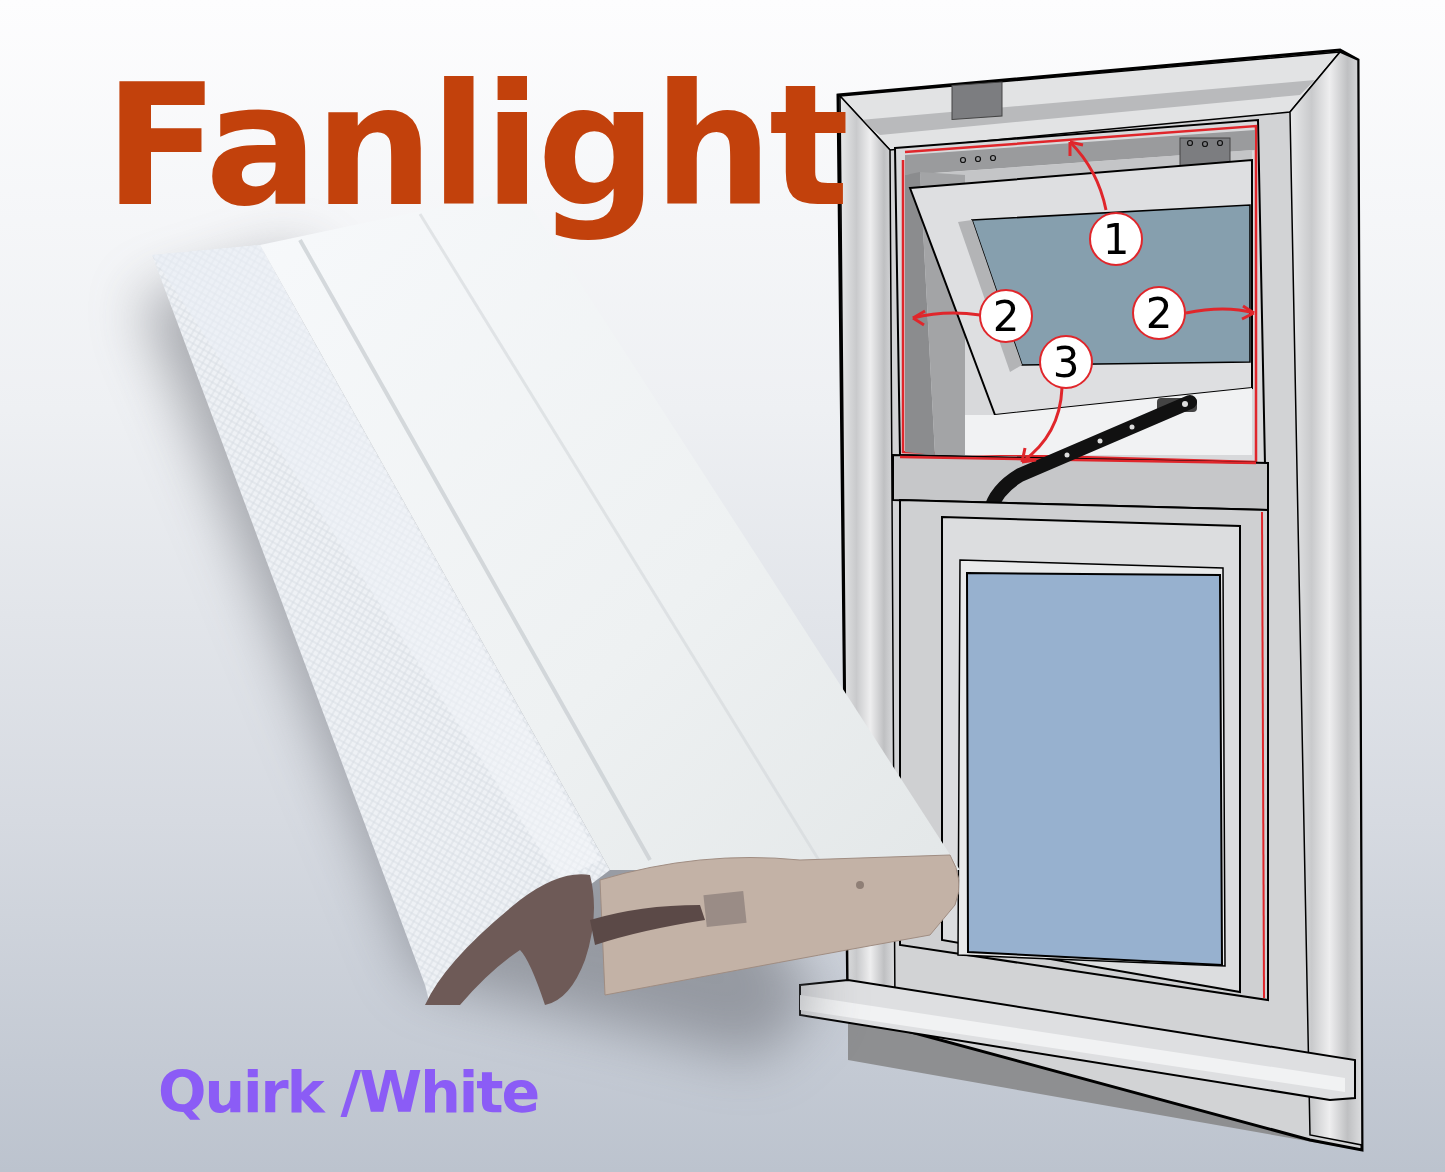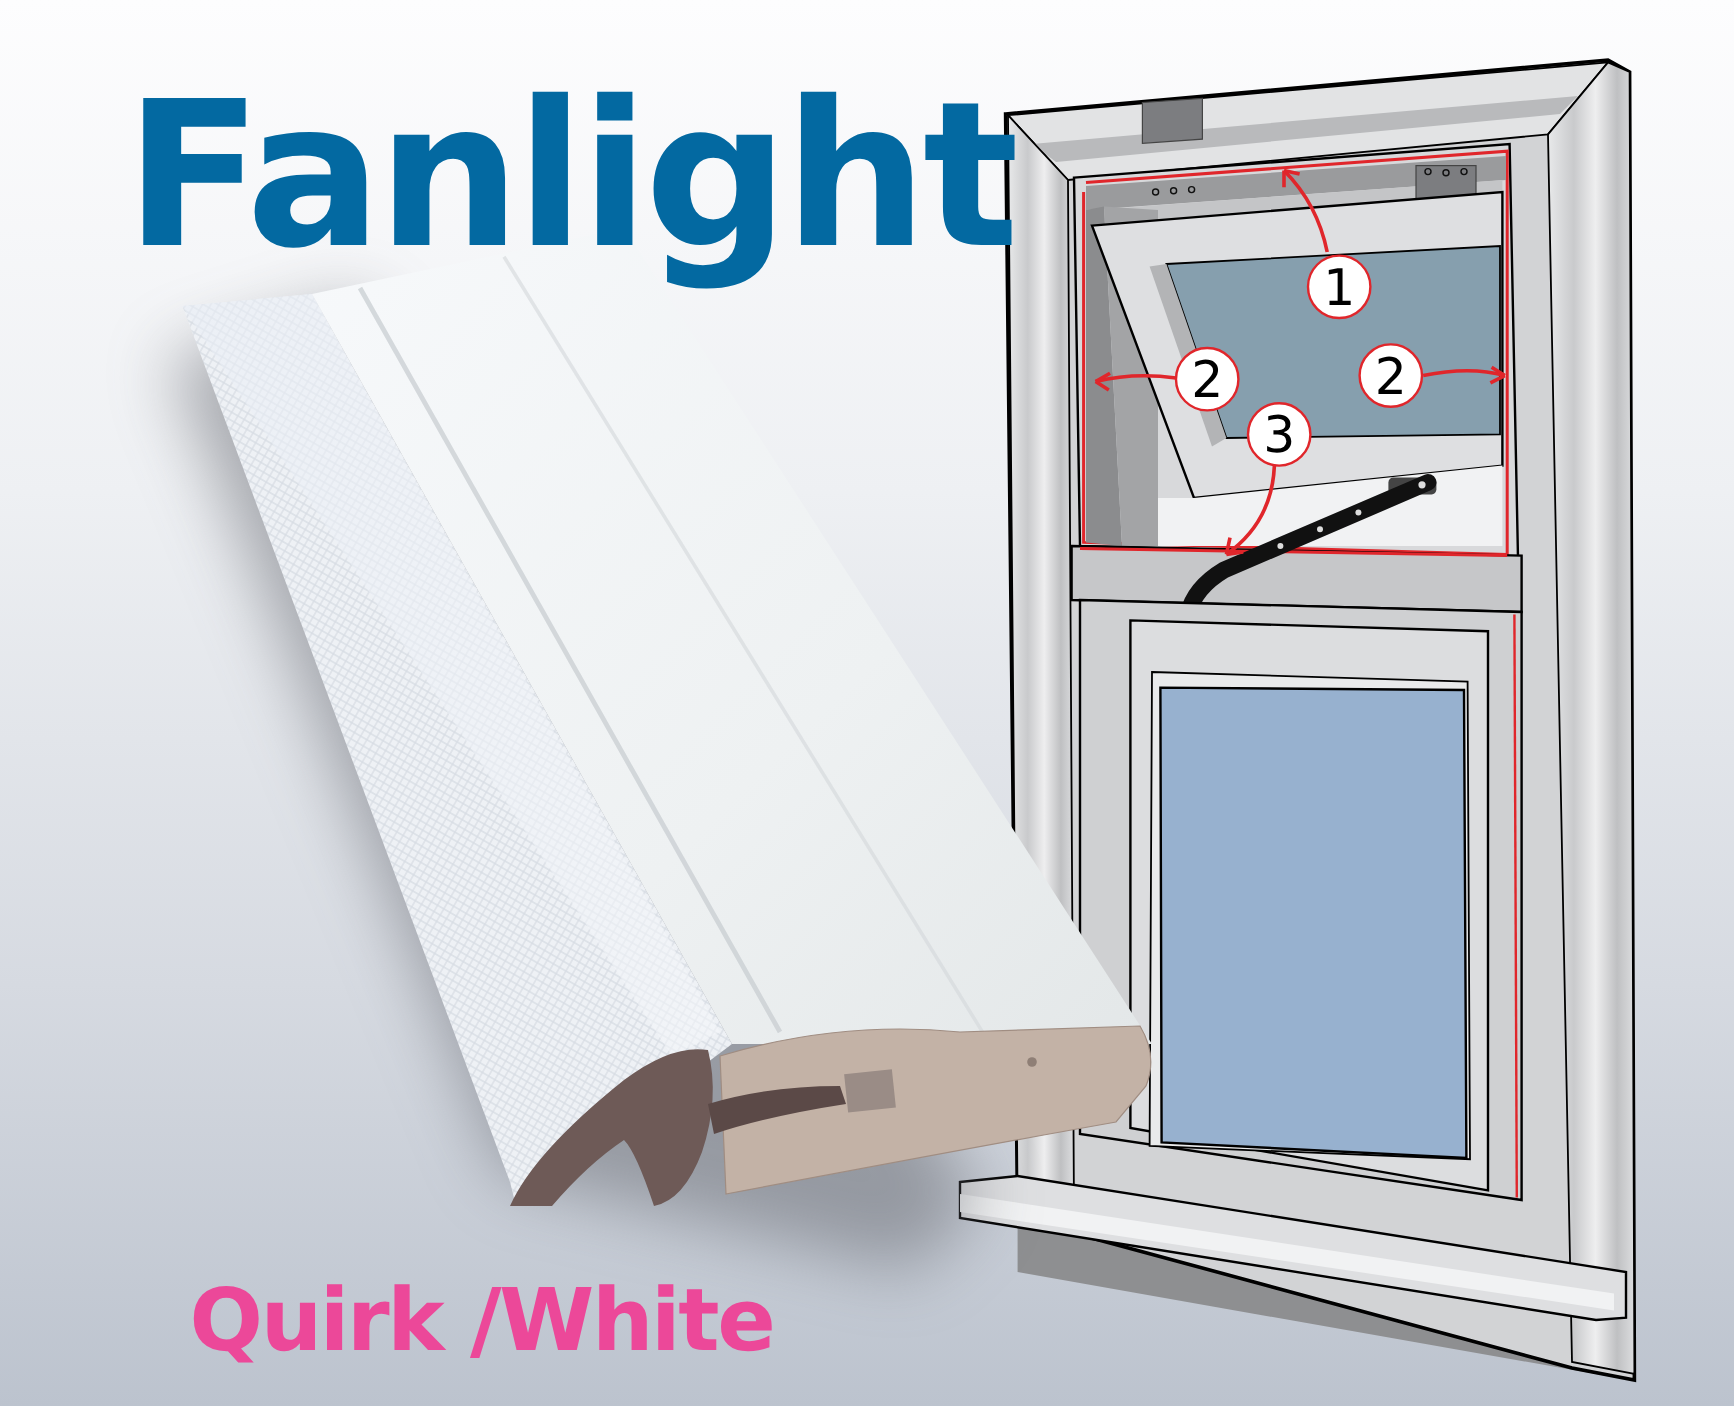--- a/index.html
+++ b/index.html
@@ -3,27 +3,27 @@
 <meta charset="utf-8">
 <style>
   html, body { margin: 0; padding: 0; }
   body {
     width: 1445px; height: 1172px; overflow: hidden; position: relative;
     background: linear-gradient(180deg, #fdfdfe 0%, #eef0f3 35%, #d6dae1 70%, #bcc3ce 100%);
     font-family: "DejaVu Sans", "Liberation Sans", sans-serif;
   }
   .title {
     position: absolute; left: 104px; top: 62px;
-    font-size: 168px; font-weight: bold; color: #0369a1; letter-spacing: -4px;
+    font-size: 168px; font-weight: bold; color: #c2410c; letter-spacing: -4px;
     line-height: 1; z-index: 5;
     font-family: "DejaVu Sans", sans-serif;
   }
   .subtitle {
     position: absolute; left: 158px; top: 1064px;
-    font-size: 72px; font-weight: bold; color: #ec4899; letter-spacing: -2px;
+    font-size: 57px; font-weight: bold; color: #8b5cf6; letter-spacing: -2px;
     line-height: 1; z-index: 5;
     font-family: "DejaVu Sans", sans-serif;
   }
   svg.scene { position: absolute; left: 0; top: 0; }
   .badge-text { font-family: "DejaVu Sans", sans-serif; font-size: 42px; fill: #000; }
 </style>
 </head>
 <body>
 
 <div class="title">Fanlight</div>

